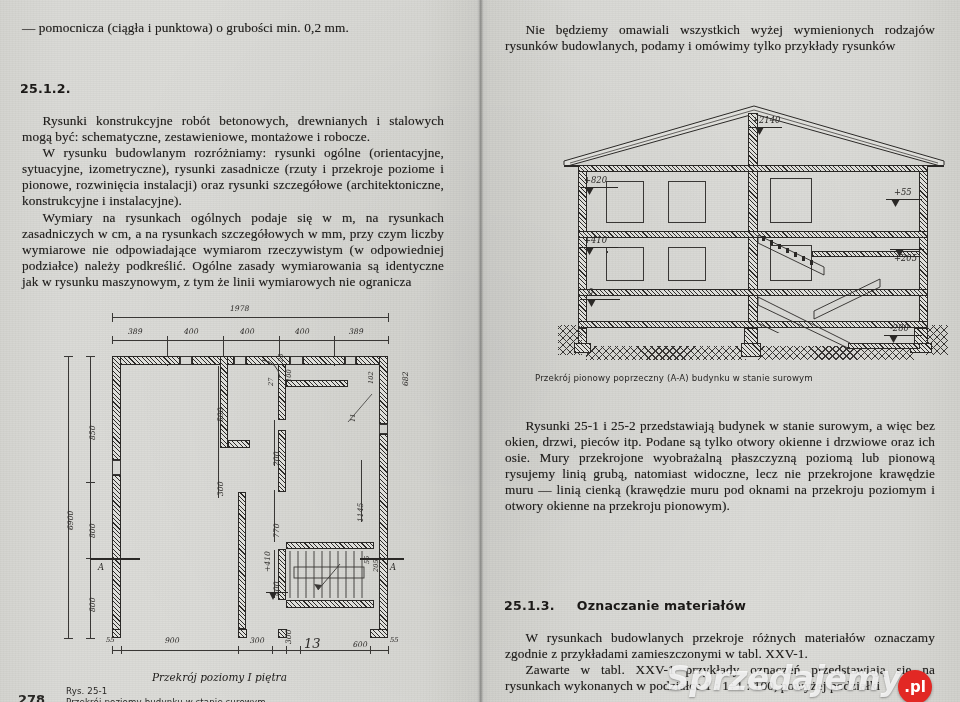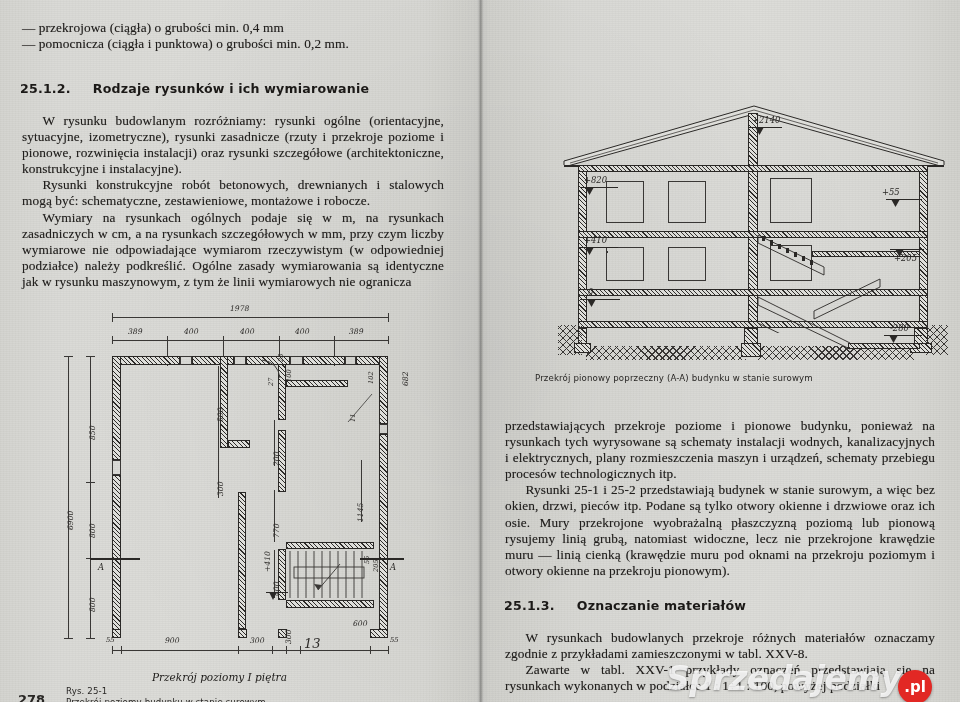--- a/index.html
+++ b/index.html
@@ -121,32 +121,30 @@
 </head>
 <body>
 
 <div class="page">
   <div class="grain"></div>
   <div class="gutter"></div>
 
   <div class="col col-left">
 
     <div style="position:absolute;left:22px;top:20px;width:348px;">
-      <div class="dashline">— przekrojowa (ciągła) o grubości min. 0,4 mm</div>
       <div class="dashline">— pomocnicza (ciągła i punktowa) o grubości min. 0,2 mm.</div>
     </div>
 
     <div class="sec-head" style="position:absolute;left:20px;top:81px;">
       <span class="num">25.1.2.</span>
-      <span class="ttl">Rodzaje rysunków i ich wymiarowanie</span>
     </div>
 
     <div style="position:absolute;left:22px;top:113px;width:422px;">
+      <p class="body">Rysunki konstrukcyjne robót betonowych, drewnianych i stalowych mogą być: schematyczne, zestawieniowe, montażowe i robocze.</p>
       <p class="body">W rysunku budowlanym rozróżniamy: rysunki ogólne (orientacyjne, sytuacyjne, izometryczne), rysunki zasadnicze (rzuty i przekroje poziome i pionowe, rozwinięcia instalacji) oraz rysunki szczegółowe (architektoniczne, konstrukcyjne i instalacyjne).</p>
-      <p class="body">Rysunki konstrukcyjne robót betonowych, drewnianych i stalowych mogą być: schematyczne, zestawieniowe, montażowe i robocze.</p>
       <p class="body">Wymiary na rysunkach ogólnych podaje się w m, na rysunkach zasadniczych w cm, a na rysunkach szczegółowych w mm, przy czym liczby wymiarowe nie odpowiadające wymiarom rzeczywistym (w odpowiedniej podziałce) należy podkreślić. Ogólne zasady wymiarowania są identyczne jak w rysunku maszynowym, z tym że linii wymiarowych nie ogranicza</p>
     </div>
 
     <div class="plate" style="left:60px;top:300px;width:350px;height:345px;">
 
       <div class="ln h" style="left:52px;top:17px;width:276px;"></div>
       <div class="ln v" style="left:52px;top:13px;height:9px;"></div>
       <div class="ln v" style="left:328px;top:13px;height:9px;"></div>
       <div class="dim" style="left:170px;top:4px;">1978</div>
 
@@ -283,37 +281,38 @@
       <div class="ln v" style="left:212px;top:346px;height:8px;"></div>
       <div class="ln v" style="left:226px;top:346px;height:8px;"></div>
       <div class="ln v" style="left:240px;top:346px;height:8px;"></div>
       <div class="ln v" style="left:310px;top:346px;height:8px;"></div>
       <div class="ln v" style="left:328px;top:346px;height:8px;"></div>
       <div class="dim" style="left:46px;top:336px;font-size:6.8px;">55</div>
       <div class="dim" style="left:105px;top:336px;text-align:right;">900</div>
       <div class="dim" style="left:190px;top:336px;">300</div>
       <div class="dim dimv" style="left:224px;top:344px;">300</div>
       <div class="dim" style="left:244px;top:336px;font-size:13px;">13</div>
-      <div class="dim" style="left:268px;top:319px;padding-left:25px;">600</div>
+      <div class="dim" style="left:268px;top:340px;padding-left:25px;">600</div>
       <div class="dim" style="left:330px;top:336px;font-size:6.8px;">55</div>
 
       <div class="capitalic" style="position:absolute;left:92px;top:371px;font-size:10.5px;color:#22201e;">Przekrój poziomy I piętra</div>
     </div>
 
     <div style="position:absolute;left:66px;top:686px;">
       <div class="figcap rys">Rys. 25-1</div>
       <div class="figcap">Przekrój poziomy budynku w stanie surowym</div>
     </div>
 
     <div class="pagenum" style="left:18px;top:692px;">278</div>
   </div>
 
   <div class="col col-right">
 
     <div style="position:absolute;left:22px;top:22px;width:430px;">
+      <p class="body">Nie będziemy omawiali wszystkich wyżej wymienionych rodzajów rysunków budowlanych, podamy i omówimy tylko przykłady rysunków</p>
     </div>
 
     <div class="plate" style="left:75px;top:103px;width:390px;height:262px;">
 
       <svg style="position:absolute;left:0;top:0;width:390px;height:62px;">
         <polygon points="196,3 386,58 386,64 196,11 6,64 6,58" fill="#dcdcd8" stroke="#2c2a28" stroke-width="1"></polygon>
         <line x1="196" y1="7" x2="380" y2="60" stroke="#2c2a28" stroke-width="0.7"></line>
         <line x1="196" y1="7" x2="12" y2="60" stroke="#2c2a28" stroke-width="0.7"></line>
       </svg>
 
@@ -395,21 +394,21 @@
       <svg style="position:absolute;left:26px;top:84px;width:12px;height:9px;">
           <polygon points="1,0 10,0 5.5,8" fill="#2c2a28"></polygon>
         </svg>
 
       <div class="lvl" style="left:26px;top:132px;">+410</div>
       <div class="lvlbar" style="left:22px;top:144px;width:38px;"></div>
       <svg style="position:absolute;left:26px;top:144px;width:12px;height:9px;">
           <polygon points="1,0 10,0 5.5,8" fill="#2c2a28"></polygon>
         </svg>
 
-      <div class="lvl" style="left:324px;top:84px;">+55</div>
+      <div class="lvl" style="left:336px;top:84px;">+55</div>
       <div class="lvlbar" style="left:328px;top:96px;width:36px;"></div>
       <svg style="position:absolute;left:332px;top:96px;width:12px;height:9px;">
           <polygon points="1,0 10,0 5.5,8" fill="#2c2a28"></polygon>
         </svg>
 
       <div class="lvl" style="left:336px;top:134px;margin-top:16px;">+205</div>
       <div class="lvlbar" style="left:332px;top:146px;width:34px;"></div>
       <svg style="position:absolute;left:336px;top:146px;width:12px;height:9px;">
           <polygon points="1,0 10,0 5.5,8" fill="#2c2a28"></polygon>
         </svg>
@@ -425,30 +424,29 @@
       <svg style="position:absolute;left:330px;top:232px;width:12px;height:9px;">
           <polygon points="1,0 10,0 5.5,8" fill="#2c2a28"></polygon>
         </svg>
     </div>
 
     <div style="position:absolute;left:52px;top:373px;">
       <div class="figcap">Przekrój pionowy poprzeczny (A-A) budynku w stanie surowym</div>
     </div>
 
     <div style="position:absolute;left:22px;top:418px;width:430px;">
-      <p class="body noind">przedstawiających przekroje poziome i pionowe budynku, ponieważ na rysunkach tych wyrysowane są schematy instalacji wodnych, kanalizacyjnych i elektrycznych, plany rozmieszczenia maszyn i urządzeń, schematy przebiegu procesów technologicznych itp.</p>
       <p class="body">Rysunki 25-1 i 25-2 przedstawiają budynek w stanie surowym, a więc bez okien, drzwi, pieców itp. Podane są tylko otwory okienne i drzwiowe oraz ich osie. Mury przekrojone wyobrażalną płaszczyzną poziomą lub pionową rysujemy linią grubą, natomiast widoczne, lecz nie przekrojone krawędzie muru — linią cienką (krawędzie muru pod oknami na przekroju poziomym i otwory okienne na przekroju pionowym).</p>
     </div>
 
     <div class="sec-head" style="position:absolute;left:21px;top:598px;">
       <span class="num">25.1.3.</span>
       <span class="ttl">Oznaczanie materiałów</span>
     </div>
 
     <div style="position:absolute;left:22px;top:630px;width:430px;">
-      <p class="body">W rysunkach budowlanych przekroje różnych materiałów oznaczamy zgodnie z przykładami zamieszczonymi w tabl. XXV-8.</p>
+      <p class="body">W rysunkach budowlanych przekroje różnych materiałów oznaczamy zgodnie z przykładami zamieszczonymi w tabl. XXV-1.</p>
       <p class="body">Zawarte w tabl. XXV-1 przykłady oznaczeń przedstawiają się na rysunkach wykonanych w podziałce 1 : 1÷1 : 100, powyżej podziałki</p>
     </div>
   </div>
 
   <div class="wm" style="left:666px;top:659px;font-style:italic;">Sprzedajemy</div>
   <div class="wmdot" style="left:898px;top:670px;">.pl</div>
 </div>
 
 </body></html>

